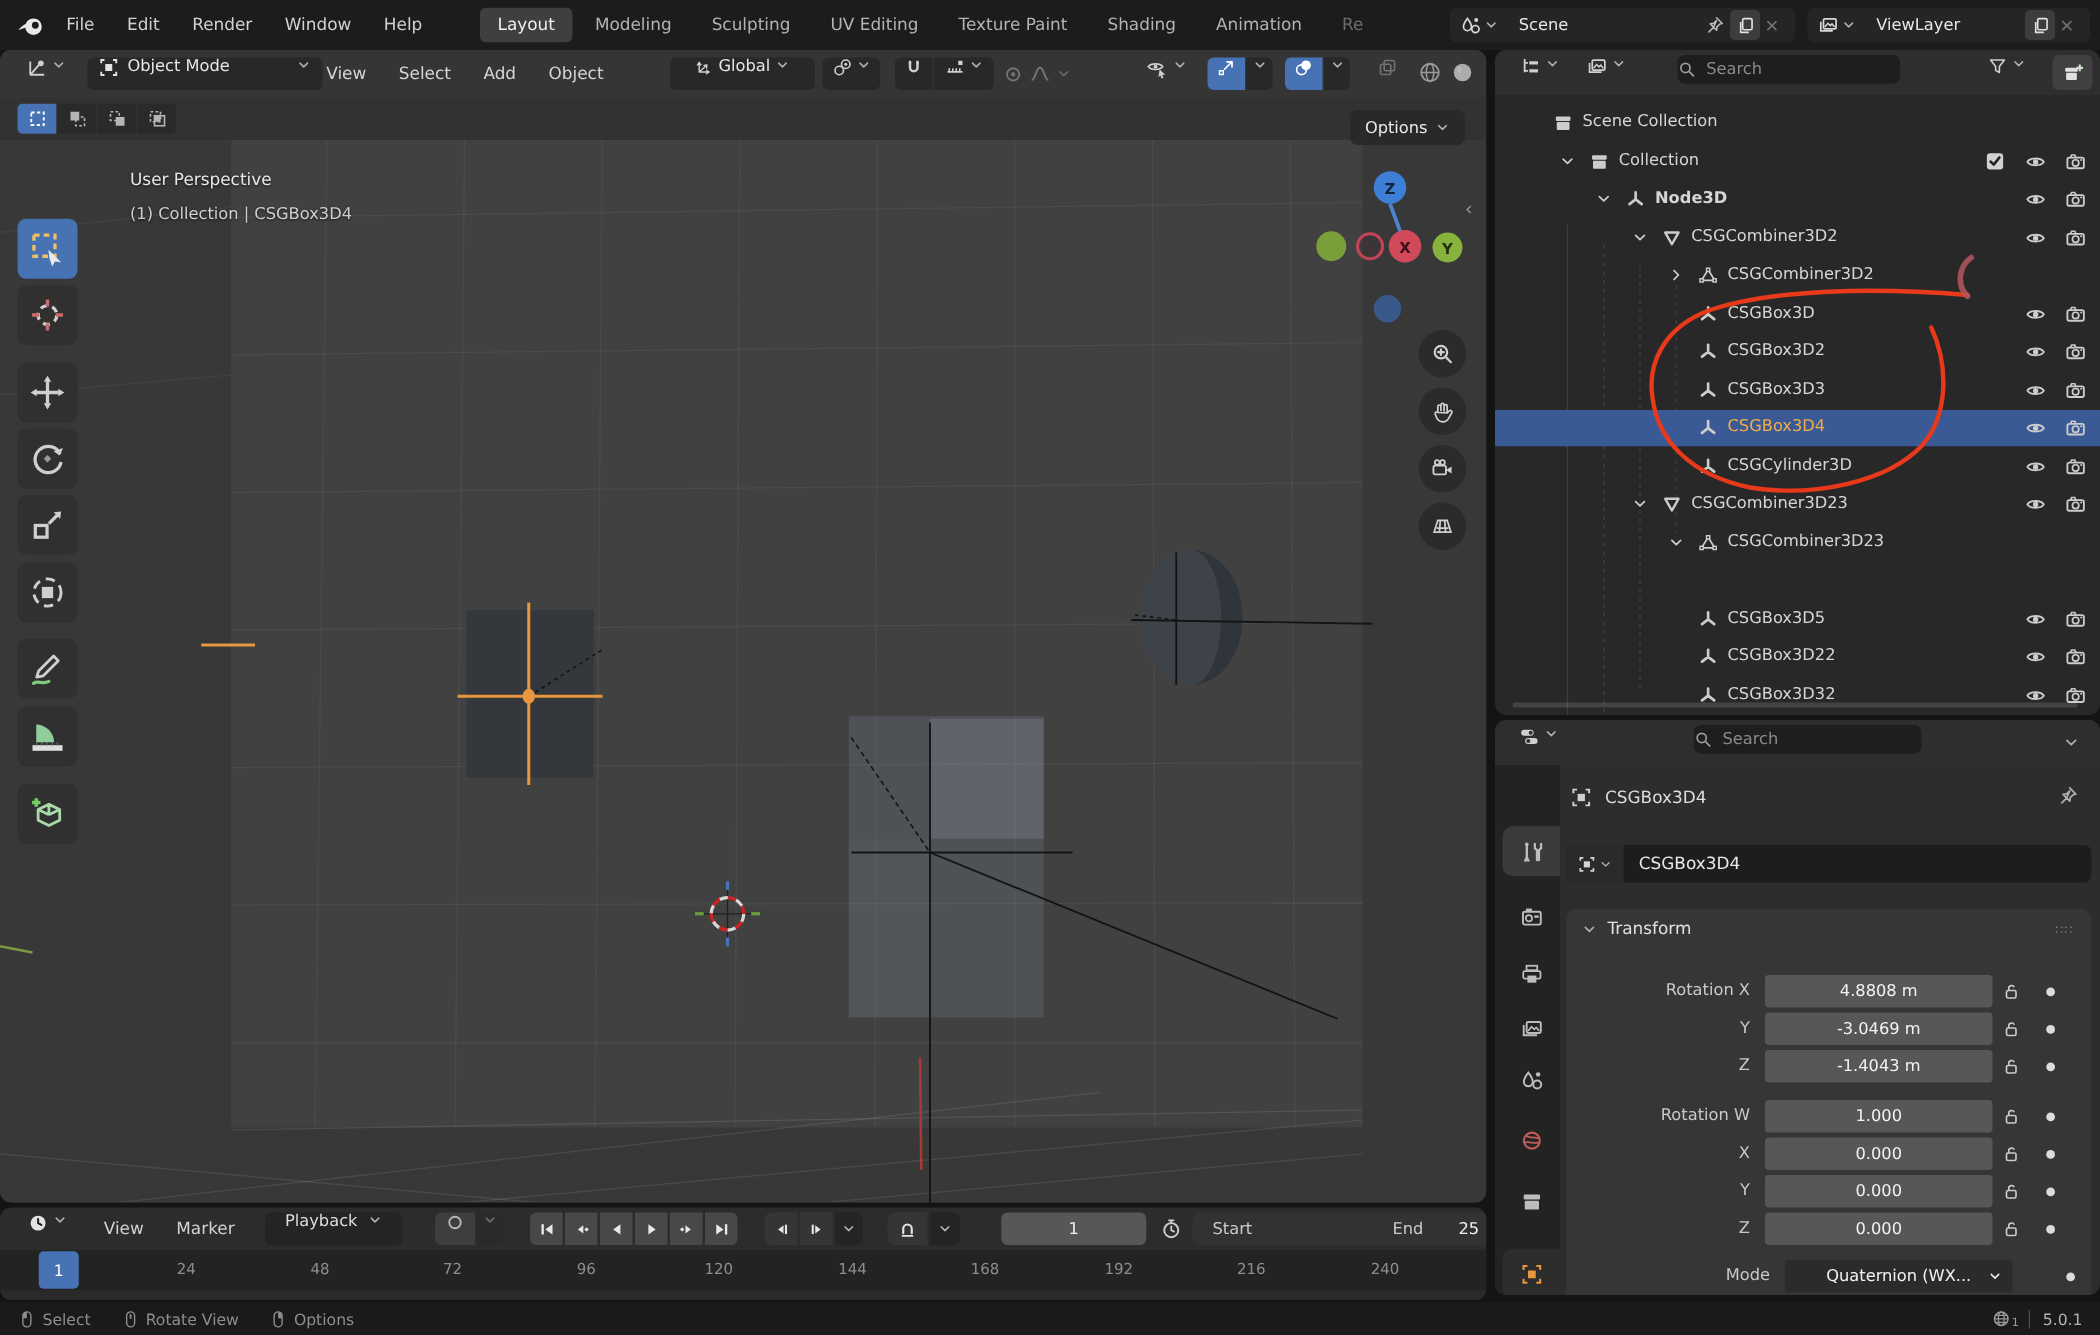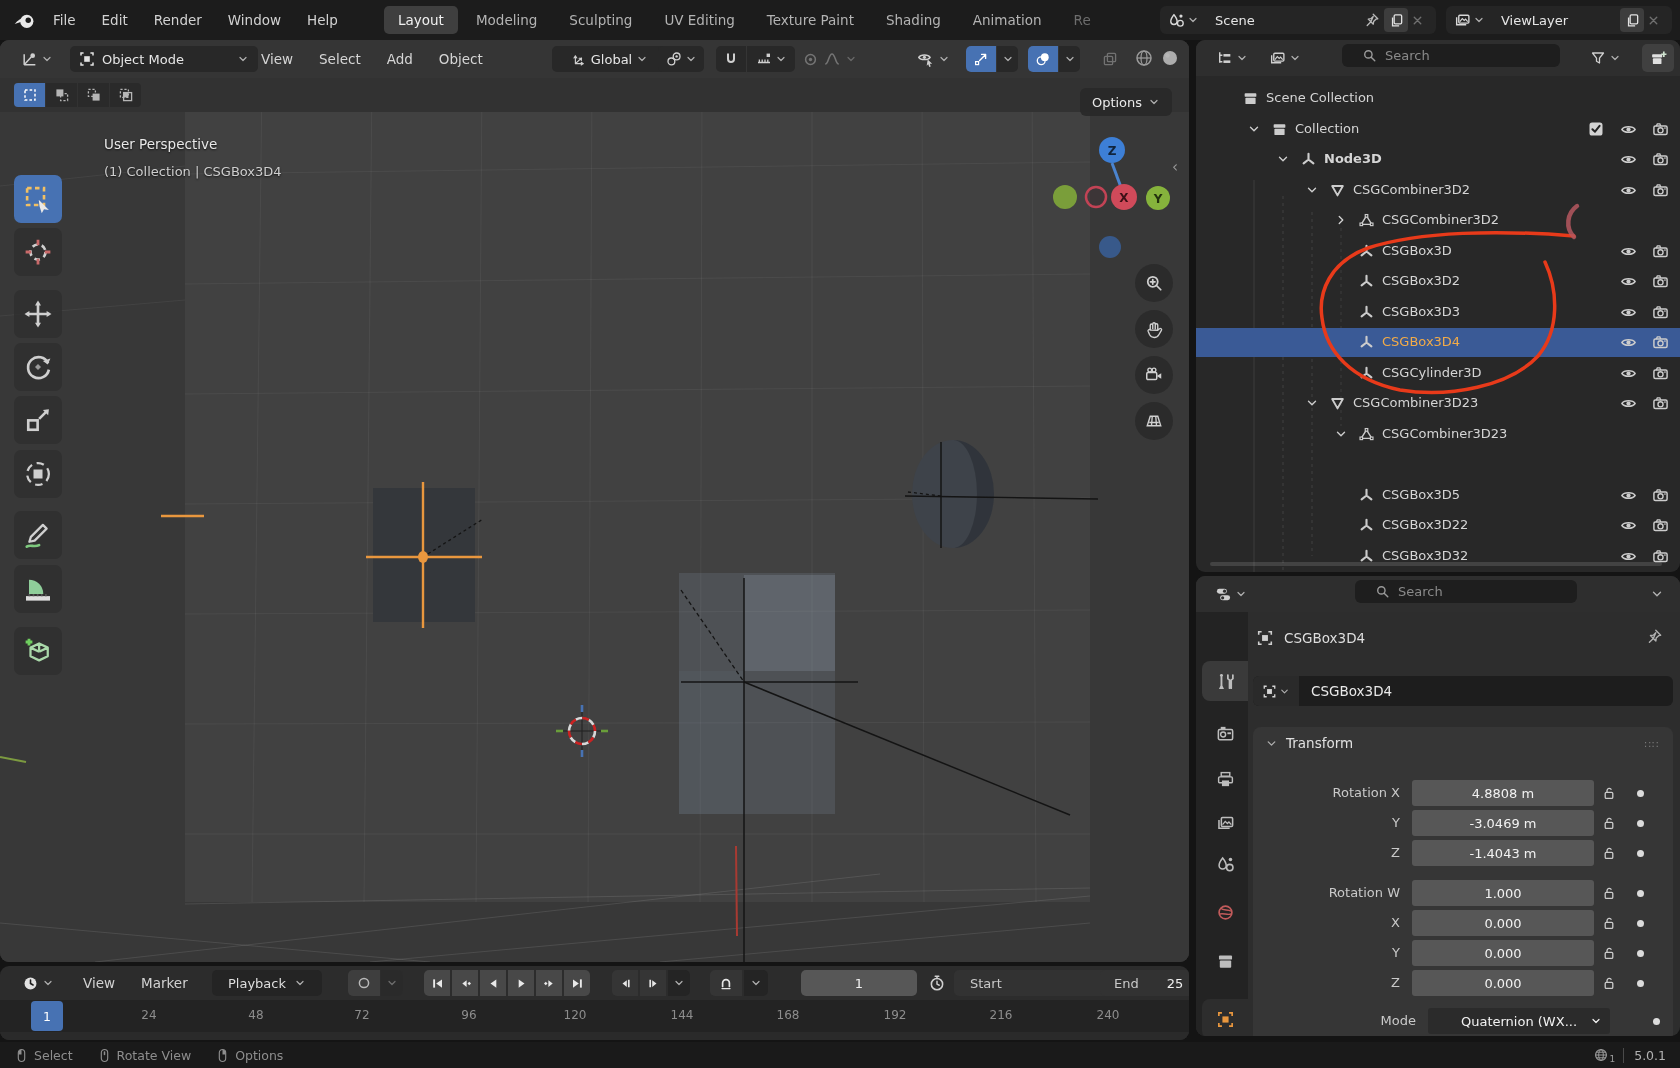--- a/index.html
+++ b/index.html
@@ -19,21 +19,21 @@
   .ws-tab.active{background:#3f3f3f;color:#f0f0f0;}
   .ws-tab.dim{color:#6d6d6d;}
   .tb-widget{position:absolute;top:6px;height:28px;background:#252525;border-radius:6px;display:flex;align-items:center;}
   .tb-widget .wtext{font-size:13px;color:#e6e6e6;flex:1;padding-left:10px;}
   .minibtn{width:24px;height:24px;border-radius:4px;background:#3d3d3d;display:flex;align-items:center;justify-content:center;margin-left:4px;}
   .xbtn{width:22px;text-align:center;color:#6f6f6f;font-size:12px;margin:0 3px;}
 
   
   .vp-wrap{position:absolute;left:0;top:40px;width:1189px;height:922px;border-radius:9px;overflow:hidden;background:#3a3a3a;}
   .vp-header{position:absolute;left:0;top:0;width:1189px;height:38px;background:#353535;}
-  .hbtn{height:26px;display:flex;align-items:center;justify-content:center;gap:3px;border-radius:5px;color:#cfcfcf;}
+  .hbtn{height:26px;display:flex;justify-content:center;gap:3px;border-radius:5px;color:#cfcfcf;}
   .dark{background:#282828;}
   .blue{background:#4772b3;color:#fff;}
   .vh-menu{padding:0 13px;font-size:13.5px;color:#d6d6d6;line-height:38px;}
   .canvas{position:absolute;left:0;top:38px;width:1189px;height:884px;background:#383838;}
   .toolstrip{position:absolute;left:0;top:0;width:1189px;height:34px;background:#323232;}
   .selmode{position:absolute;top:5px;width:31px;height:24px;background:#2a2a2a;display:flex;align-items:center;justify-content:center;}
   .selmode.active{background:#4772b3;}
   .tool-btn{position:absolute;left:14px;width:48px;height:48px;border-radius:7px;background:#2e2e2ecc;display:flex;align-items:center;justify-content:center;}
   .tool-btn.active{background:#4772b3;}
   .navbtn{position:absolute;width:38px;height:38px;border-radius:50%;background:rgba(32,32,32,.55);display:flex;align-items:center;justify-content:center;}
@@ -46,21 +46,21 @@
   .pb-btn{width:26px;height:26px;background:#484848;display:flex;align-items:center;justify-content:center;}
   .ruler{position:absolute;left:0;top:34px;width:1189px;height:32px;background:#232323;}
   .tick{position:absolute;top:8px;width:30px;text-align:center;font-size:12px;color:#8d8d8d;}
   .playhead{position:absolute;left:31px;top:1px;width:32px;height:30px;background:#4772b3;border-radius:4px;color:#fff;
             font-size:12.5px;display:flex;align-items:center;justify-content:center;}
   .tl-field{position:absolute;top:4px;height:26px;border-radius:5px;display:flex;align-items:center;font-size:13px;}
 
   
   .outliner{position:absolute;left:1196px;top:40px;width:484px;height:532px;background:#282828;border-radius:9px;overflow:hidden;}
   .ed-header{position:absolute;left:0;top:0;width:100%;height:36px;background:#2e2e2e;}
-  .searchbox{position:absolute;top:4px;height:23px;background:#1e1e1e;border-radius:6px;display:flex;align-items:center;padding:0 20px;gap:6px;}
+  .searchbox{position:absolute;top:4px;height:23px;background:#1e1e1e;border-radius:6px;display:flex;align-items:center;padding:0 0;gap:6px;}
   .searchbox input{background:transparent;border:none;outline:none;color:#cfcfcf;font-size:13px;width:110px;
                    font-family:"DejaVu Sans","Liberation Sans",sans-serif;}
   .searchbox input::placeholder{color:#8a8a8a;}
   .tree{position:absolute;left:0;top:36px;width:484px;height:496px;}
   .orow{position:absolute;left:0;width:484px;height:29px;}
   .orow.sel{background:#3a5a96;}
   .olabel{position:absolute;top:6px;font-size:13px;color:#d5d5d5;white-space:nowrap;}
   .orow.sel .olabel{color:#f2ab48;}
   .props{position:absolute;left:1196px;top:576px;width:484px;height:460px;background:#2d2d2d;border-radius:9px;overflow:hidden;}
   .tabcol{position:absolute;left:0;top:36px;width:52px;height:424px;background:#232323;}
@@ -487,21 +487,21 @@
             <use href="#s-chevd"></use>
           </svg>
       </div>
       <div class="abs flex" style="left:248px;top:0;height:38px" id="vp-menus">
           <div class="vh-menu">View</div>
           <div class="vh-menu">Select</div>
           <div class="vh-menu">Add</div>
           <div class="vh-menu">Object</div>
         </div>
 
-      <div class="hbtn dark abs" style="left:552px;top:6px;width:116px;gap:4px">
+      <div class="hbtn dark abs" style="left:536px;top:6px;width:116px;gap:4px">
         <svg width="15" height="15" viewBox="0 0 16 16">
             <use href="#s-orient"></use>
           </svg>
         <span style="font-size:13px;color:#e6e6e6">Global</span>
         <svg width="12" height="12" viewBox="0 0 16 16" class="chev">
             <use href="#s-chevd"></use>
           </svg>
       </div>
       <div class="hbtn dark abs" style="left:658px;top:6px;width:46px">
         <svg width="16" height="16" viewBox="0 0 16 16">

